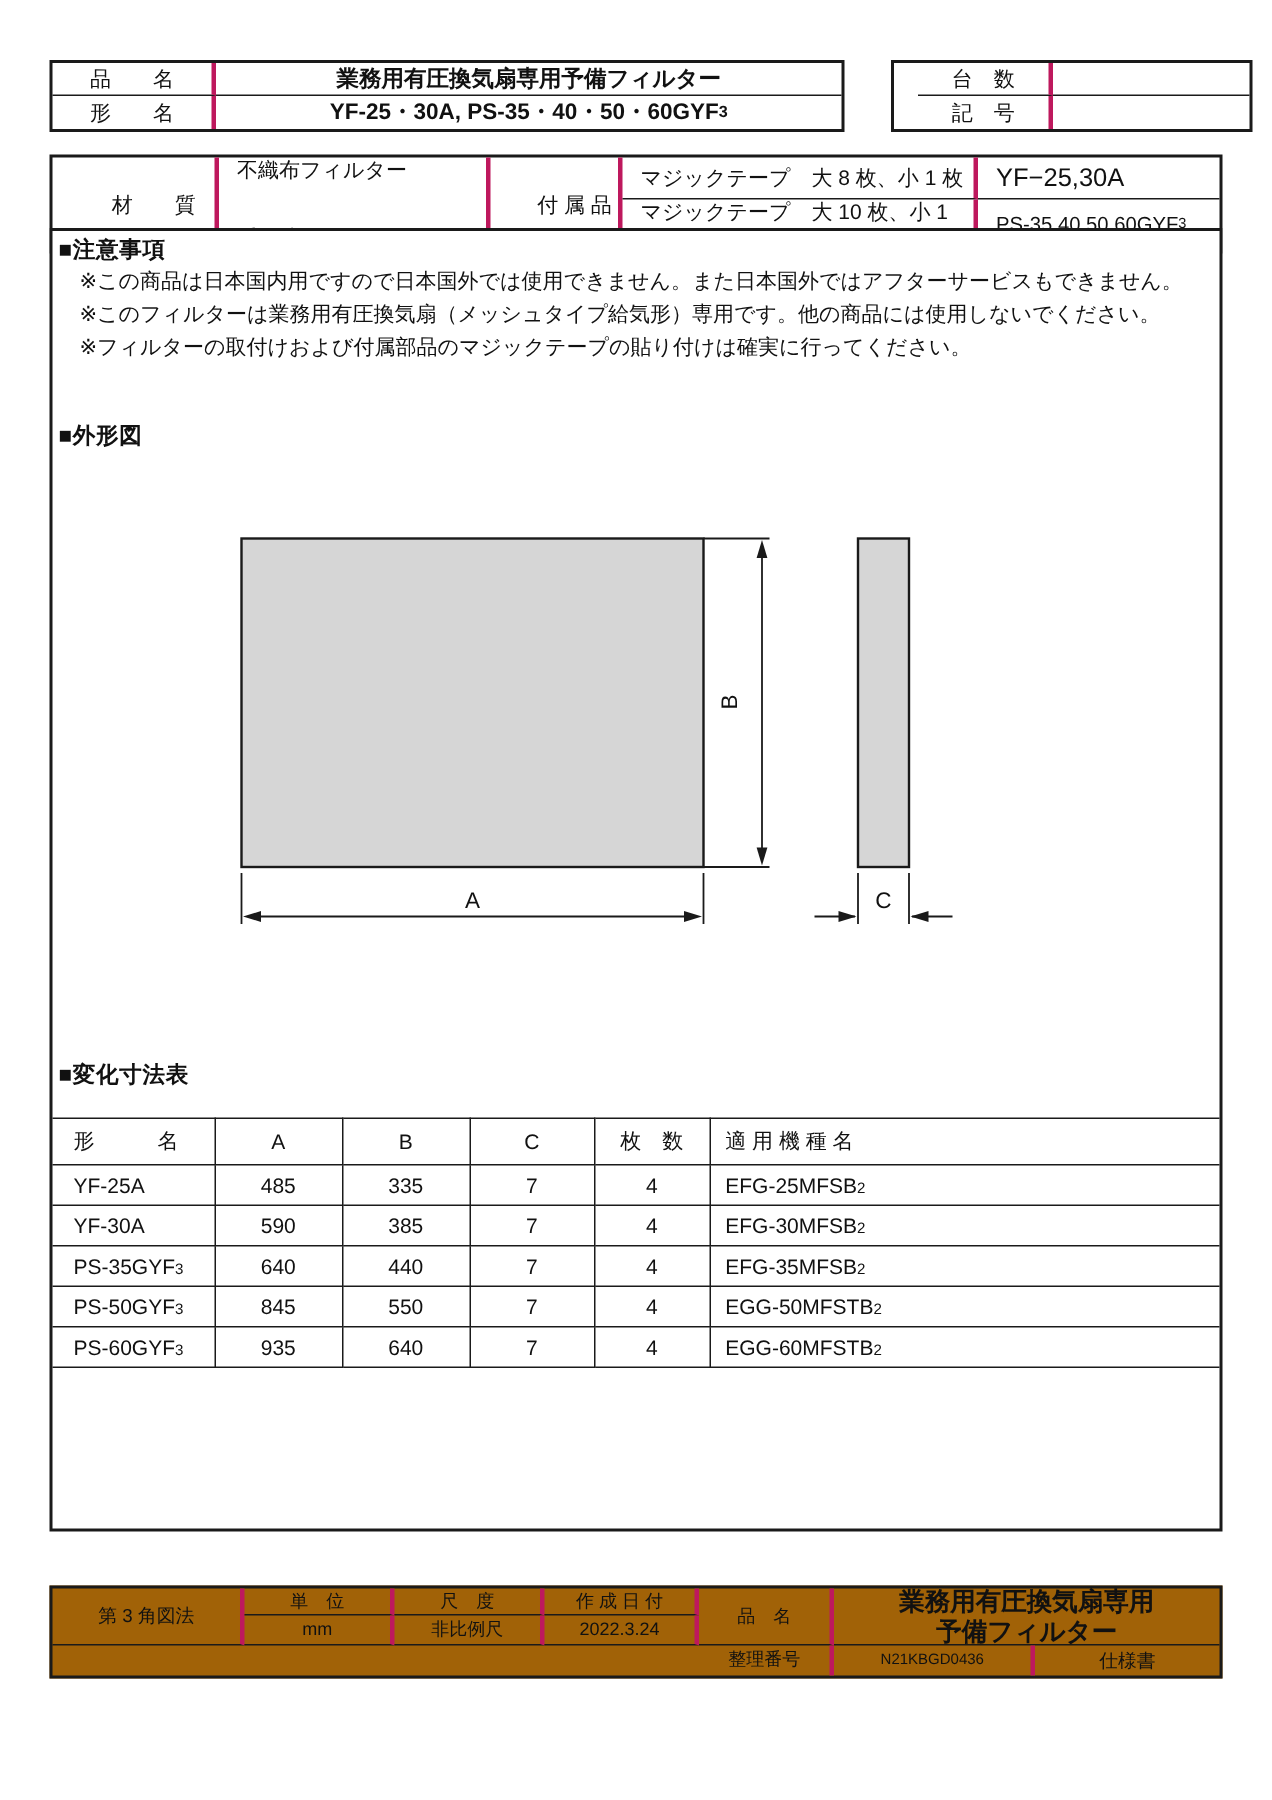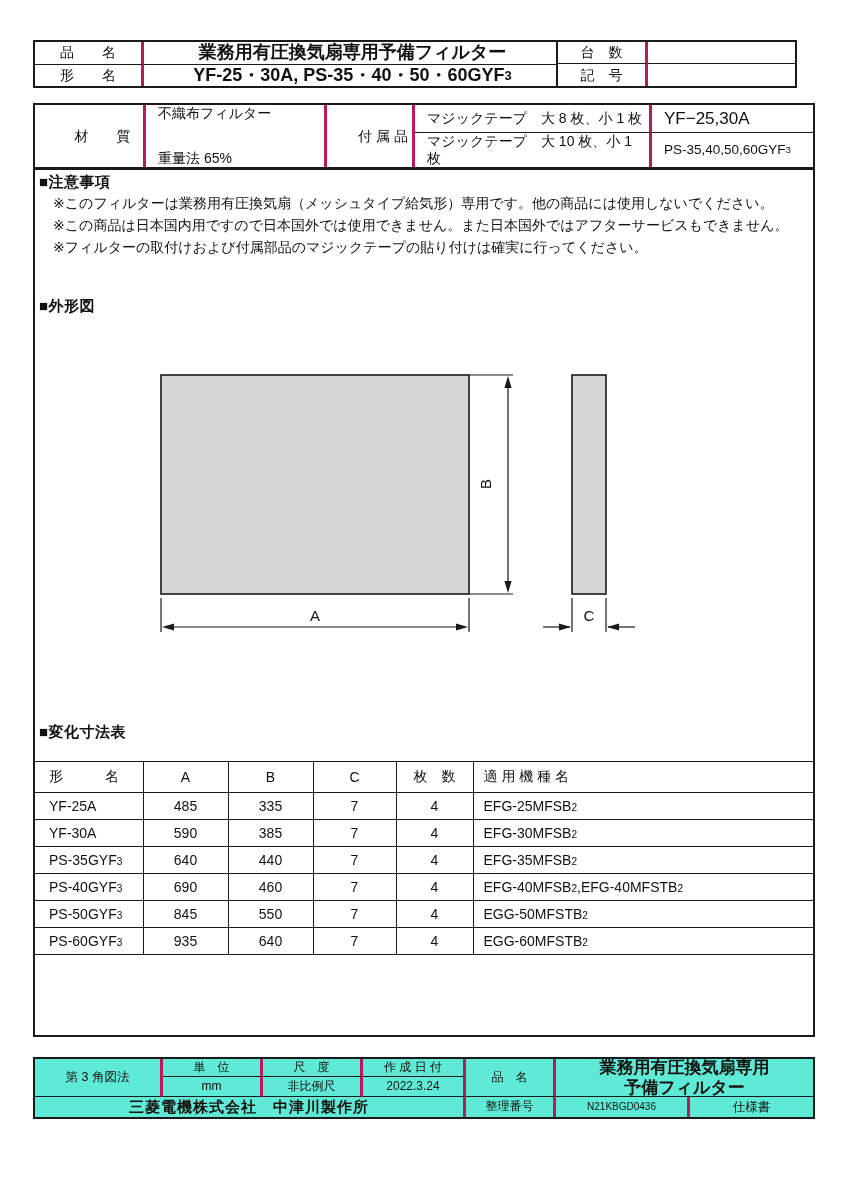--- a/index.html
+++ b/index.html
@@ -11,47 +11,47 @@
   }
   .tbl { position:absolute; border:2px solid #1a1a1a; display:grid; background:#fff; }
   .cell { display:flex; align-items:center; font-size:14px; line-height:1.2; }
   .ctr { justify-content:center; text-align:center; }
   .bR { border-right:3px solid #be185d; }
   .bB { border-bottom:1px solid #1a1a1a; }
   .sb { font-size:72%; }
 
   
   .t-name { left:33px; top:40px; width:530px; height:48px; grid-template-columns:109px 1fr; grid-template-rows:1fr 1fr; }
-  .t-count { left:556px; top:40px; width:241px; height:48px; grid-template-columns:90px 1fr; grid-template-rows:1fr 1fr; }
+  .t-count { left:594px; top:40px; width:241px; height:48px; grid-template-columns:90px 1fr; grid-template-rows:1fr 1fr;padding-left:16px; }
   .t-mat { left:33px; top:103px; width:782px; height:66px; grid-template-columns:111px 181px 88px 237px 1fr; grid-template-rows:1fr 1fr; }
   .span2 { grid-row:span 2;padding-left:27px; }
-  .val15 { font-size:18px; font-weight:bold; }
+  .val15 { font-size:15px; font-weight:bold; }
   .pl12 { padding-left:12px; }
   .colm { flex-direction:column; align-items:flex-start; justify-content:center;gap:28px; }
 
   
-  .main-box { position:absolute; left:33px; top:168px; width:782px; height:869px; border:2px solid #1a1a1a; background:#fff; }
+  .main-box { position:absolute; left:33px; top:152px; width:782px; height:869px; border:2px solid #1a1a1a; background:#fff; }
   .sec-title { position:absolute; font-size:15px; font-weight:bold; letter-spacing:.5px; }
   .notes-list { position:absolute; left:18px; top:22px; list-style:none; font-size:14px; line-height:22px; }
 
   .outline-svg { position:absolute; left:0; top:165px; }
 
   
   .dim-table { position:absolute; left:0; top:591px; width:778px; border-collapse:collapse; table-layout:fixed; font-size:14px; }
   .dim-table th, .dim-table td { border:1px solid #1a1a1a; font-weight:normal; }
   .dim-table th:first-child, .dim-table td:first-child { border-left:none; }
   .dim-table th:last-child, .dim-table td:last-child { border-right:none; }
   .dim-table thead tr { height:31px; }
   .dim-table tbody tr { height:27px; }
   .h-model, .cell-model { text-align:left; padding-left:14px; }
   .h-num, .cell-num { text-align:center; }
   .h-app, .cell-app { text-align:left; padding-left:10px; }
 
   
-  .title-block { position:absolute; left:33px; top:1057px; width:782px; height:62px; border:2px solid #1a1a1a; background:#5eead4; }
+  .title-block { position:absolute; left:33px; top:1057px; width:782px; height:62px; border:2px solid #1a1a1a; background:#a16207; }
   .tb-cell { position:absolute; display:flex; align-items:center; justify-content:center; text-align:center; font-size:12px; line-height:1.15; }
 </style>
 </head>
 <body>
 
 <div class="tbl t-name">
   <div class="cell ctr bR bB">品　　名</div>
   <div class="cell ctr bB val15">業務用有圧換気扇専用予備フィルター</div>
   <div class="cell ctr bR">形　　名</div>
   <div class="cell ctr val15">YF-25・30A, PS-35・40・50・60GYF<span class="sb">3</span></div>
@@ -74,22 +74,22 @@
   <div class="cell bR bB pl12">マジックテープ　大 8 枚、小 1 枚</div>
   <div class="cell bB pl12" style="font-size:17px">YF−25,30A</div>
   <div class="cell bR pl12">マジックテープ　大 10 枚、小 1 枚</div>
   <div class="cell pl12" style="font-size:13.5px">PS-35,40,50,60GYF<span class="sb">3</span></div>
 </div>
 
 <div class="main-box">
 
   <div class="sec-title" style="left:4px; top:3px;">■注意事項</div>
   <ul class="notes-list">
+      <li>※この商品は日本国内用ですので日本国外では使用できません。また日本国外ではアフターサービスもできません。</li>
       <li>※このフィルターは業務用有圧換気扇（メッシュタイプ給気形）専用です。他の商品には使用しないでください。</li>
-      <li>※この商品は日本国内用ですので日本国外では使用できません。また日本国外ではアフターサービスもできません。</li>
       <li>※フィルターの取付けおよび付属部品のマジックテープの貼り付けは確実に行ってください。</li>
     </ul>
 
   <div class="sec-title" style="left:4px; top:127px;">■外形図</div>
 
   <svg class="outline-svg" width="778" height="310" viewBox="0 0 778 310">
 
     <rect x="126" y="40" width="308" height="219" stroke="#1a1a1a" stroke-width="1.6" fill="#d6d6d6"></rect>
 
     <g stroke="#1a1a1a" stroke-width="1.2">
@@ -163,28 +163,20 @@
         </tr>
         <tr>
           <td class="cell-model">PS-35GYF<span class="sb">3</span></td>
           <td class="cell-num">640</td>
           <td class="cell-num">440</td>
           <td class="cell-num">7</td>
           <td class="cell-num">4</td>
           <td class="cell-app">EFG-35MFSB<span class="sb">2</span></td>
         </tr>
         <tr>
-          <td class="cell-model">PS-40GYF<span class="sb">3</span></td>
-          <td class="cell-num">690</td>
-          <td class="cell-num">460</td>
-          <td class="cell-num">7</td>
-          <td class="cell-num">4</td>
-          <td class="cell-app">EFG-40MFSB<span class="sb">2</span>,EFG-40MFSTB<span class="sb">2</span></td>
-        </tr>
-        <tr>
           <td class="cell-model">PS-50GYF<span class="sb">3</span></td>
           <td class="cell-num">845</td>
           <td class="cell-num">550</td>
           <td class="cell-num">7</td>
           <td class="cell-num">4</td>
           <td class="cell-app">EGG-50MFSTB<span class="sb">2</span></td>
         </tr>
         <tr>
           <td class="cell-model">PS-60GYF<span class="sb">3</span></td>
           <td class="cell-num">935</td>
@@ -203,17 +195,16 @@
   <div class="tb-cell bR bB" style="left:228px;top:0;width:100px;height:18px">尺　度</div>
   <div class="tb-cell bR bB" style="left:328px;top:0;width:103px;height:18px">作 成 日 付</div>
   <div class="tb-cell bR bB" style="left:128px;top:18px;width:100px;height:20px">mm</div>
   <div class="tb-cell bR bB" style="left:228px;top:18px;width:100px;height:20px">非比例尺</div>
   <div class="tb-cell bR bB" style="left:328px;top:18px;width:103px;height:20px">2022.3.24</div>
   <div class="tb-cell bR bB" style="left:431px;top:0;width:90px;height:38px">品　名</div>
   <div class="tb-cell bB" style="left:521px;top:0;width:257px;height:38px;flex-direction:column;font-size:17px;font-weight:bold">
     <span>業務用有圧換気扇専用</span>
     <span>予備フィルター</span>
   </div>
-  <div class="tb-cell bR" style="left:0;top:38px;width:431px;height:20px;font-size:15px;font-weight:bold;letter-spacing:1px">三菱電機株式会社　中津川製作所</div>
   <div class="tb-cell bR" style="left:431px;top:38px;width:90px;height:20px">整理番号</div>
   <div class="tb-cell bR" style="left:521px;top:38px;width:134px;height:20px;font-size:10px">N21KBGD0436</div>
   <div class="tb-cell" style="left:655px;top:38px;width:123px;height:20px;font-size:12.5px">仕様書</div>
 </div>
 
 </body></html>

